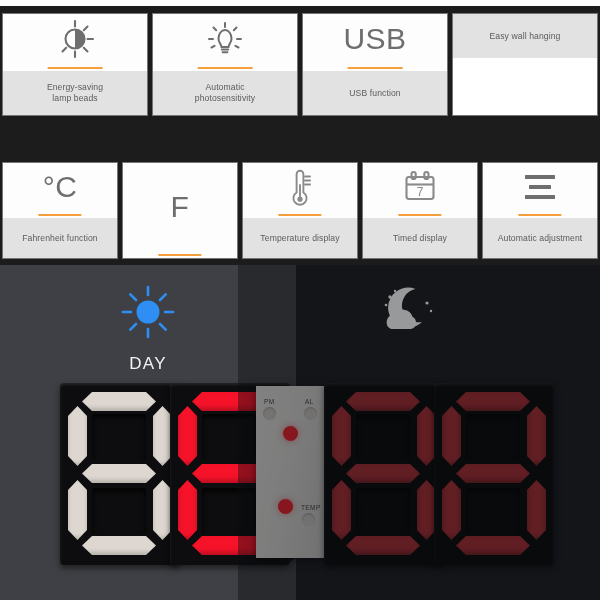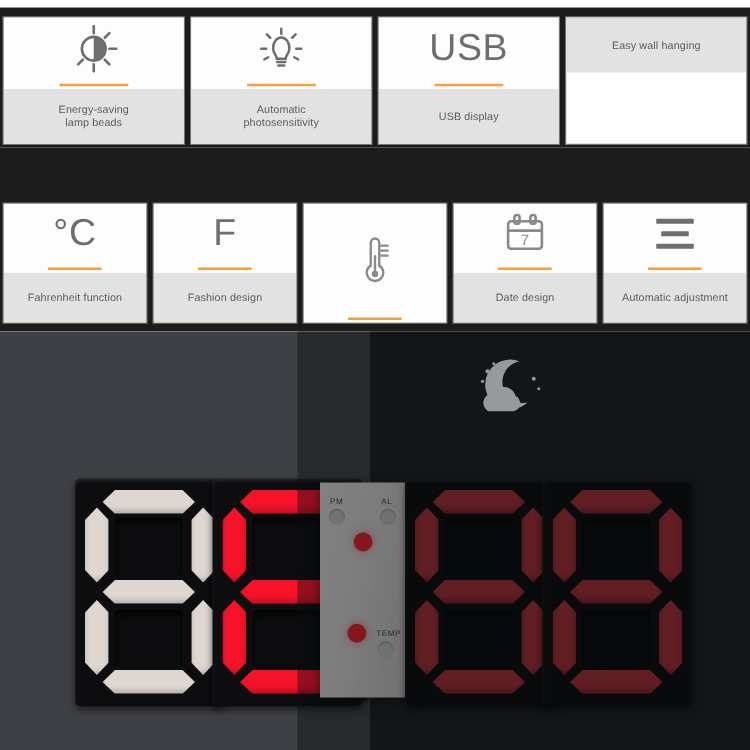--- a/index.html
+++ b/index.html
@@ -246,21 +246,21 @@
       </div>
     </div>
 
 
     <div class="card">
       <div class="icon-area">
         <span class="glyph-text big">USB</span>
         <div class="underline"></div>
       </div>
       <div class="label-area">
-        <div class="label">USB display</div>
+        <div class="label">USB function</div>
       </div>
     </div>
 
     <div class="card">
       <div class="label-area">
         <div class="label">Easy wall hanging</div>
       </div>
     </div>
 
   </div>
@@ -274,61 +274,61 @@
       </div>
       <div class="label-area">
         <div class="label">Fahrenheit function</div>
       </div>
     </div>
 
     <div class="card">
       <div class="icon-area">
         <span class="glyph-text big">F</span>
         <div class="underline"></div>
-      </div>
-      <div class="label-area">
-        <div class="label">Fashion design</div>
       </div>
     </div>
 
     <div class="card">
       <div class="icon-area">
         <span>
           <svg class="ic" width="42" height="44" viewBox="0 0 42 44">
             <g stroke="#8a8a8a" stroke-width="1.9" fill="none" stroke-linecap="round">
               <path d="M17.6 27.5 V9.2 a3.4 3.4 0 0 1 6.8 0 V27.5 a6.6 6.6 0 1 1 -6.8 0 z"></path>
               <line x1="21" y1="20" x2="21" y2="32"></line>
               <circle cx="21" cy="34.2" r="2.6" fill="#8a8a8a" stroke="none"></circle>
               <line x1="26" y1="11.5" x2="31" y2="11.5"></line>
               <line x1="26" y1="15.5" x2="31" y2="15.5"></line>
               <line x1="26" y1="19.5" x2="31" y2="19.5"></line>
             </g>
           </svg>
         </span>
         <div class="underline"></div>
       </div>
+      <div class="label-area">
+        <div class="label">Temperature display</div>
+      </div>
     </div>
 
     <div class="card">
       <div class="icon-area">
         <span>
           <svg class="ic" width="44" height="44" viewBox="0 0 44 44">
             <g stroke="#8a8a8a" stroke-width="2.1" fill="none" stroke-linejoin="round">
               <rect x="8.5" y="12" width="27" height="22" rx="2.4"></rect>
               <line x1="8.5" y1="19.5" x2="35.5" y2="19.5"></line>
               <rect x="13.5" y="7" width="4.2" height="7" rx="2.1"></rect>
               <rect x="26.3" y="7" width="4.2" height="7" rx="2.1"></rect>
             </g>
             <text x="22" y="31" text-anchor="middle" font-family="Liberation Sans, sans-serif" font-size="12" fill="#8a8a8a">7</text>
           </svg>
         </span>
         <div class="underline"></div>
       </div>
       <div class="label-area">
-        <div class="label">Date design</div>
+        <div class="label">Timed display</div>
       </div>
     </div>
 
     <div class="card">
       <div class="icon-area">
         <span>
           <svg class="ic" width="42" height="36" viewBox="0 0 42 36">
             <g fill="#6e6e6e">
               <rect x="6" y="6" width="30" height="4" rx="0.5"></rect>
               <rect x="10" y="16" width="22" height="4" rx="0.5"></rect>
@@ -342,20 +342,38 @@
         <div class="label">Automatic adjustment</div>
       </div>
     </div>
 
   </div>
 
   <div id="scene">
     <div id="scene-day"></div>
     <div id="scene-night"></div>
 
+    <div class="modeblock" id="mode-day">
+      <span>
+        <svg width="58" height="58" viewBox="0 0 58 58">
+          <g stroke="#2f8ef4" stroke-width="2.6" stroke-linecap="round">
+            <line x1="29" y1="4" x2="29" y2="12"></line>
+            <line x1="29" y1="46" x2="29" y2="54"></line>
+            <line x1="4" y1="29" x2="12" y2="29"></line>
+            <line x1="46" y1="29" x2="54" y2="29"></line>
+            <line x1="11.3" y1="11.3" x2="17" y2="17"></line>
+            <line x1="41" y1="41" x2="46.7" y2="46.7"></line>
+            <line x1="46.7" y1="11.3" x2="41" y2="17"></line>
+            <line x1="17" y1="41" x2="11.3" y2="46.7"></line>
+          </g>
+          <circle cx="29" cy="29" r="11.5" fill="#2f8ef4"></circle>
+        </svg>
+      </span>
+      <span class="mode-label">DAY</span>
+    </div>
 
     <div class="modeblock" id="mode-night">
       <span>
         <svg width="62" height="58" viewBox="0 0 62 58">
           <g fill="#ffffff">
             <path d="M42.5 6 a20 20 0 1 0 6.5 33 a16.5 16.5 0 0 1 -6.5 -33 z" transform="translate(-4,0)"></path>
             <path d="M14 46 a7.5 7.5 0 0 1 3.2 -14.3 a10 10 0 0 1 18.3 2.1 a6.6 6.6 0 0 1 -1.5 12.2 z"></path>
             <circle cx="13" cy="14" r="1.7"></circle>
             <circle cx="9" cy="22" r="1.3"></circle>
             <circle cx="50" cy="20" r="1.6"></circle>

